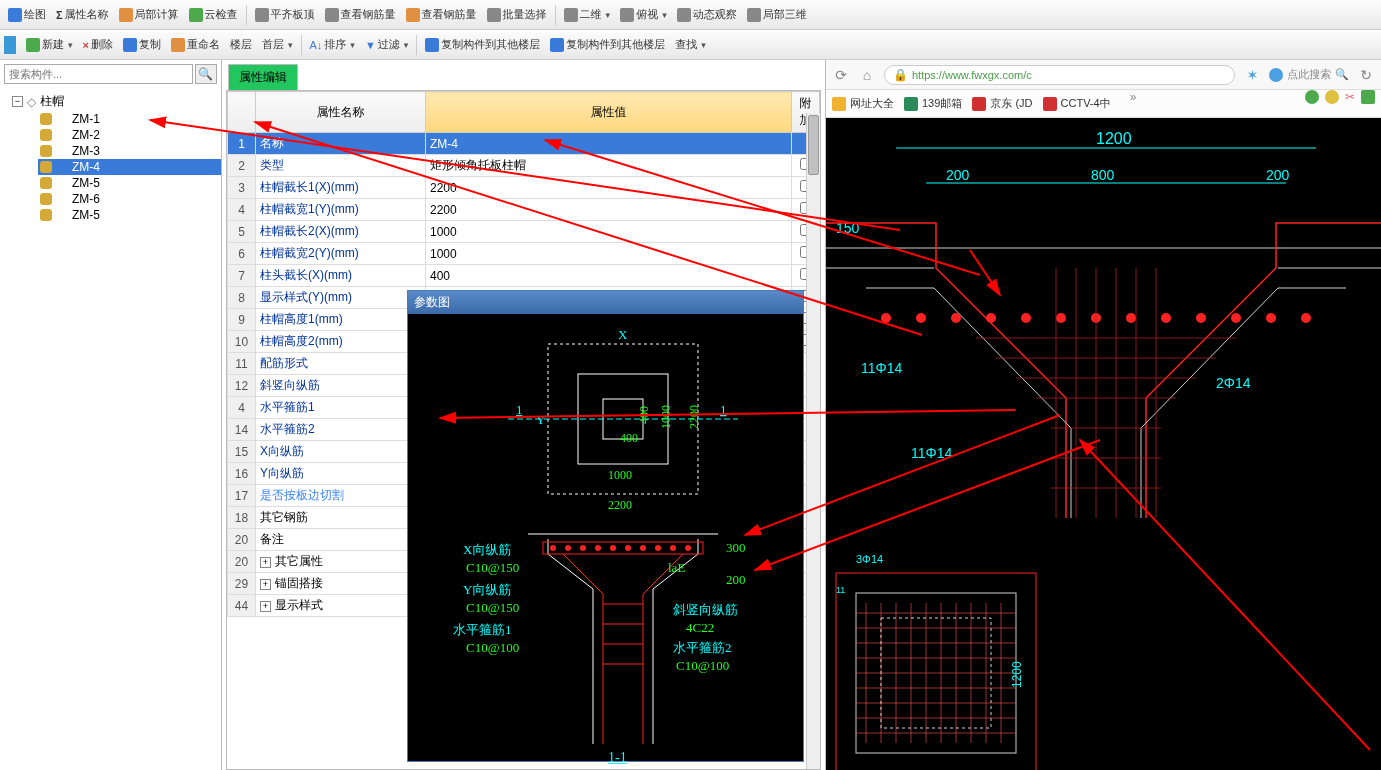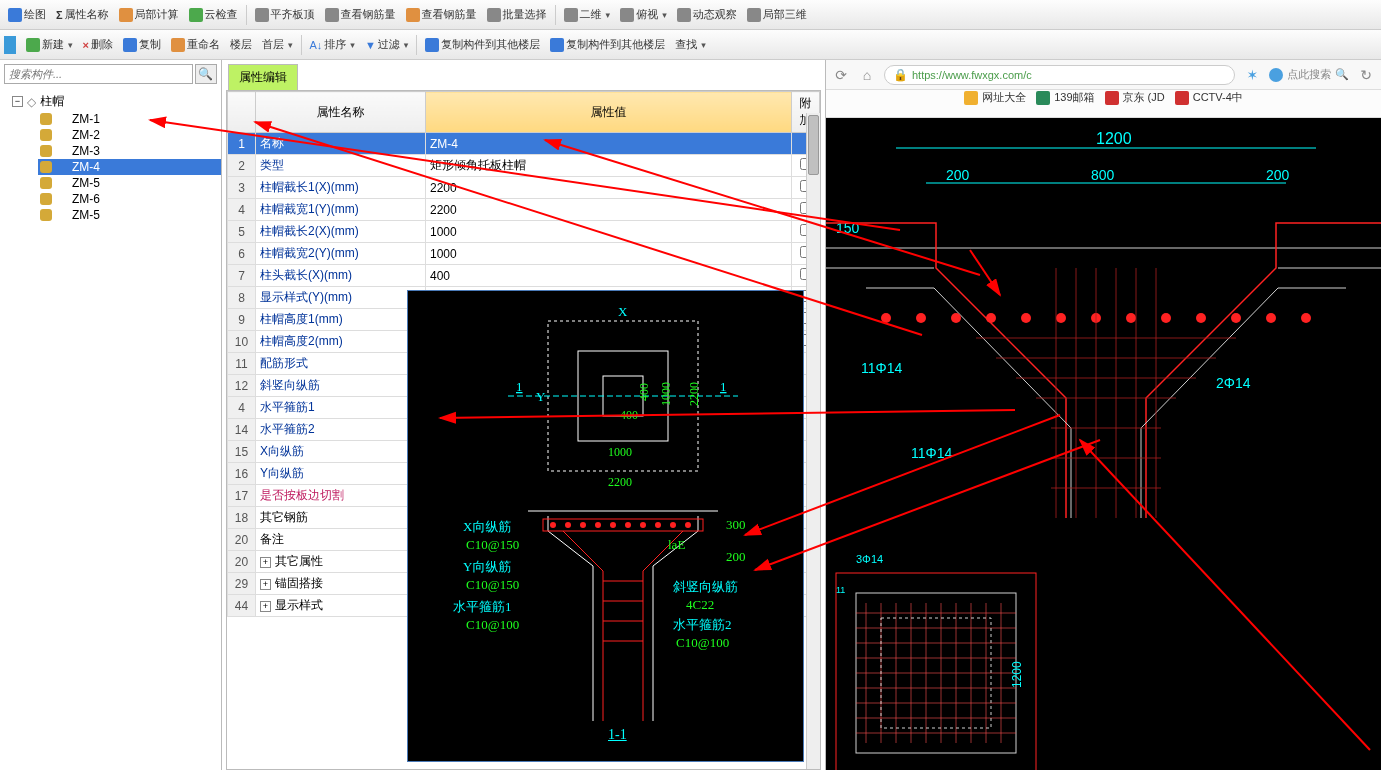--- a/index.html
+++ b/index.html
@@ -14,33 +14,33 @@
   .ico-green { background: #4ca94c; }
   .ico-orange { background: #e09040; }
   .dropdown-arrow::after { content: "▾"; font-size: 9px; color: #555; margin-left: 2px; }
   
   
   .main-area { display: flex; height: calc(100% - 60px); }
   
   
   .left-panel { width: 222px; background: #fff; border-right: 1px solid #bbb; display: flex; flex-direction: column; }
   .search-row { padding: 4px; display: flex; gap: 2px; }
-  .search-input { flex: 1; border: 1px solid #aaa; padding: 2px 4px; font-size: 11px; font-style: italic; }
+  .search-input { flex: 1; border: 1px solid #aaa; padding: 2px 4px; font-size: 11px; }
   .search-btn { width: 22px; height: 20px; border: 1px solid #aaa; background: #eee; cursor: pointer; display:flex; align-items:center; justify-content:center; }
   .tree { padding: 4px 0 4px 10px; flex:1; overflow:auto; }
   .tree-root { display: flex; align-items: center; gap: 4px; padding: 1px 2px; }
   .tree-toggle { width: 11px; height: 11px; border: 1px solid #888; background: #fff; display: flex; align-items: center; justify-content: center; font-size: 9px; line-height: 9px; cursor: pointer; }
   .tree-children { padding-left: 28px; }
   .tree-item { display: flex; align-items: center; gap: 20px; padding: 1px 2px; cursor: pointer; }
   .tree-item.selected { background: #3a7ad9; color: #fff; }
   .gear-icon { width: 12px; height: 12px; background: #d4a938; border-radius: 3px; display:inline-block; }
   
   
   .prop-panel { width: 604px; background: #fff; border-right: 1px solid #bbb; position: relative; }
-  .prop-tab { display:inline-block; padding: 4px 10px; background: #bef264; border: 1px solid #bbb; border-bottom: none; margin: 4px 16px 0 6px; font-size: 12px; }
+  .prop-tab { display:inline-block; padding: 4px 10px; background: #22c55e; border: 1px solid #bbb; border-bottom: none; margin: 4px 16px 0 6px; font-size: 12px; }
   .prop-table-wrap { border: 1px solid #bbb; margin: 0 4px; height: calc(100% - 30px); overflow: auto; position: relative; }
   .prop-table { width: 100%; border-collapse: collapse; font-size: 12px; }
   .prop-table th { background: linear-gradient(#fafafa, #eee); border: 1px solid #ccc; padding: 3px 4px; font-weight: normal; text-align: center; }
   .prop-table th.value-col { background: linear-gradient(#ffe8b0, #ffd980); margin-top: 18px; }
   .prop-table td { border: 1px solid #ddd; padding: 2px 4px; height: 18px; }
   .prop-table td.rownum { background: #f0f0f0; text-align: center; width: 28px; color: #555; }
   .prop-table td.name-col { color: #003399; width: 170px; }
   .prop-table td.check-col { text-align: center; width: 28px; }
   .prop-table tr.selected-row td { background: #3a7ad9; color: #fff; }
   .prop-table tr.selected-row td.name-col { color:#fff; }
@@ -54,21 +54,21 @@
   .param-canvas text, .param-canvas .lbl { font-family: SimSun, serif; }
   
   
   .browser-panel { flex: 1; background: #fff; position: relative; display:flex; flex-direction:column; }
   .browser-bar { height: 30px; background: #f8f8f8; border-bottom: 1px solid #ddd; display: flex; align-items: center; padding: 0 6px; gap: 8px; }
   .browser-bar .nav-ico { width:18px; height:18px; display:flex; align-items:center; justify-content:center; color:#888; cursor:pointer; font-size:14px; }
   .url-box { flex:1; display:flex; align-items:center; gap:4px; border:1px solid #ccc; border-radius:12px; padding:2px 8px; background:#fff; }
   .url-text { color:#4a9c4a; font-size:11px; }
   .search-chip { display:flex; align-items:center; gap:4px; color:#888; font-size:11px; }
   .paw { width:14px; height:14px; background:#4aa0e0; border-radius:50%; }
-  .bookmark-bar { height:28px; background:#fcfcfc; border-bottom:1px solid #ddd; display:flex; align-items:center; padding:0 6px; gap:19px;flex-direction:column; }
+  .bookmark-bar { height:28px; background:#fcfcfc; border-bottom:1px solid #ddd; display:flex; padding:0 6px; gap:19px; }
   .bm-item { display:flex; align-items:center; gap:4px; font-size:11px; color:#333; cursor:pointer; }
   .bm-icon { width:14px; height:14px; display:inline-block; border-radius:2px; }
   .bm-right { margin-left:auto; display:flex; gap:6px; }
   
   .cad-view { flex:1; background: #000; position: relative; overflow: hidden; }
   
   
   .arrow-overlay { position: absolute; top:0; left:0; width:100%; height:100%; pointer-events:none; z-index:50; }
   
   .scrollbar-v { position:absolute; right:0; top:22px; bottom:0; width:14px; background:#eee; border-left:1px solid #ccc; }
@@ -329,21 +329,21 @@
               <td class="check-col"></td>
             </tr>
             <tr>
               <td class="rownum">16</td>
               <td class="name-col" style="">Y向纵筋</td>
               <td></td>
               <td class="check-col"></td>
             </tr>
             <tr>
               <td class="rownum">17</td>
-              <td class="name-col" style="color:#be185d">是否按板边切割</td>
+              <td class="name-col" style="color:#3b82f6">是否按板边切割</td>
               <td></td>
               <td class="check-col"></td>
             </tr>
             <tr>
               <td class="rownum">18</td>
               <td class="name-col" style="color:#000">其它钢筋</td>
               <td></td>
               <td class="check-col"></td>
             </tr>
             <tr>
@@ -509,20 +509,21 @@
         <text x="10" y="60" fill="#00ffff" font-size="9">11</text>
         <text x="195" y="155" fill="#00ffff" font-size="12" transform="rotate(-90 195 155)">1200</text>
         <text x="10" y="260" fill="#00ffff" font-size="11">3Φ12</text>
       </svg>
 
     </div>
   </div>
 </div>
 
 <div class="param-diagram">
+  <div class="param-title">参数图</div>
   <div class="param-canvas">
     <svg width="395" height="450">
 
       <rect x="140" y="30" width="150" height="150" stroke="#fff" fill="none" stroke-dasharray="3,3"></rect>
       <rect x="170" y="60" width="90" height="90" stroke="#fff" fill="none"></rect>
       <rect x="195" y="85" width="40" height="40" stroke="#fff" fill="none"></rect>
       <text x="210" y="25" fill="#00ffff" font-size="13">X</text>
       <text x="128" y="110" fill="#00ffff" font-size="13">Y</text>
       <text x="108" y="100" fill="#00ffff" font-size="13" text-decoration="underline">1</text>
       <text x="312" y="100" fill="#00ffff" font-size="13" text-decoration="underline">1</text>

